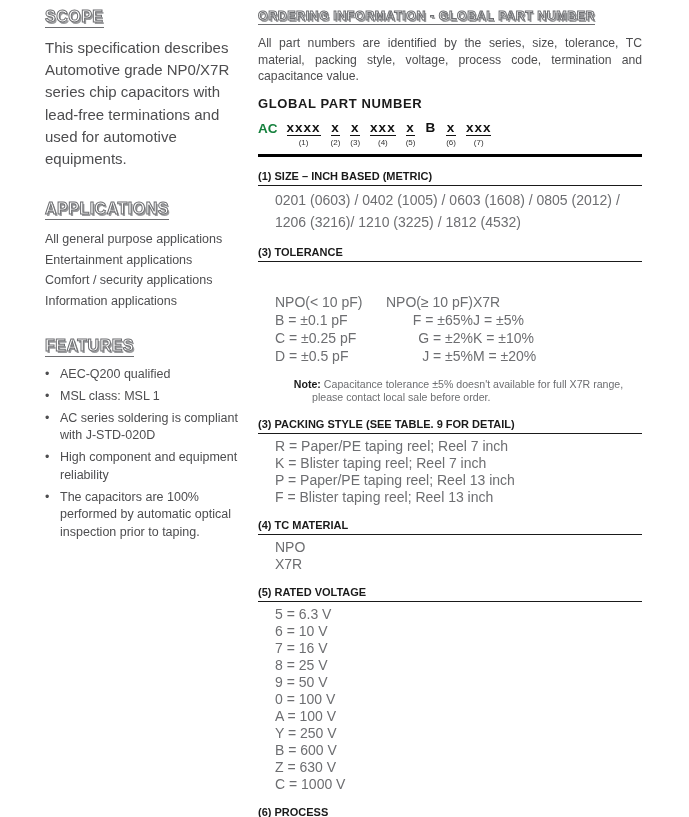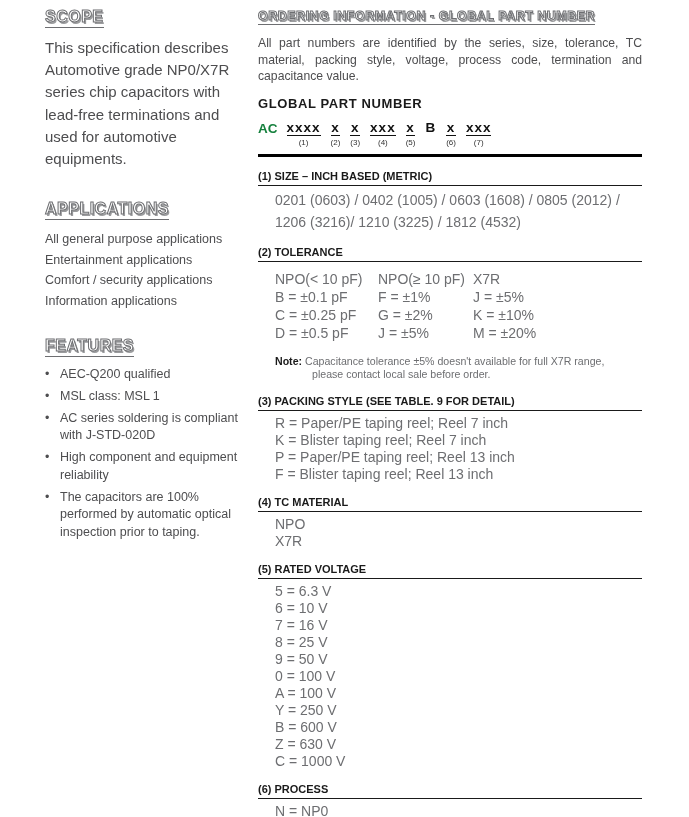--- a/index.html
+++ b/index.html
@@ -63,28 +63,28 @@
   }
   .sec-body { padding-left: 17px; font-size: 14px; color: #6d6e71; }
   .sec-body .row { line-height: 17px; }
   .mt-sec { margin-top: 13px; }
   .mt-content { margin-top: 4px; }
 
   .size-text { line-height: 1.55; padding-right: 4px; }
 
   .tol-table { display: flex; margin-top: 8px; }
   .tol-col1 { width: 103px; }
-  .tol-col2 { width: 95px; }
+  .tol-col2 { width: 95px; text-align: right; }
   .tol-col3 { width: 110px; }
-  .tol-head { line-height: 18px; }
+  .tol-head { line-height: 18px; margin-top: 23px; }
   .tol-row { line-height: 18px; }
 
   .note { margin-top: 13px; padding-left: 17px; font-size: 10.6px; }
   .note .note-label { font-weight: bold; color: #1a1a1a; }
-  .note .n1 { color: #6d6e71; }
+  .note .n1 { color: #6d6e71; text-align: center; }
   .note .n2 { color: #6d6e71; padding-left: 37px; line-height: 15px; }
 </style>
 </head>
 <body>
 
 <div class="page">
 
   <div class="left-col">
 
     <div>
@@ -163,32 +163,32 @@
     
     <div class="mt-sec">
       <div class="sec-title">(1) SIZE – INCH BASED (METRIC)</div>
       <div class="sec-body mt-content">
         <div class="size-text">0201 (0603) / 0402 (1005) / 0603 (1608) / 0805 (2012) / 1206 (3216)/ 1210 (3225) / 1812 (4532)</div>
       </div>
     </div>
 
     
     <div class="mt-sec">
-      <div class="sec-title">(2) TOLERANCE</div>
+      <div class="sec-title">(3) TOLERANCE</div>
       <div class="sec-body">
         <div class="tol-table">
           <div class="tol-col1">
             <div class="tol-head">NPO(&lt; 10 pF)</div>
             <div class="tol-row">B = ±0.1 pF</div>
             <div class="tol-row">C = ±0.25 pF</div>
             <div class="tol-row">D = ±0.5 pF</div>
           </div>
           <div class="tol-col2">
             <div class="tol-head">NPO(≥ 10 pF)</div>
-            <div class="tol-row">F = ±1%</div>
+            <div class="tol-row">F = ±65%</div>
             <div class="tol-row">G = ±2%</div>
             <div class="tol-row">J  = ±5%</div>
           </div>
           <div class="tol-col3">
             <div class="tol-head">X7R</div>
             <div class="tol-row">J  = ±5%</div>
             <div class="tol-row">K = ±10%</div>
             <div class="tol-row">M = ±20%</div>
           </div>
         </div>

